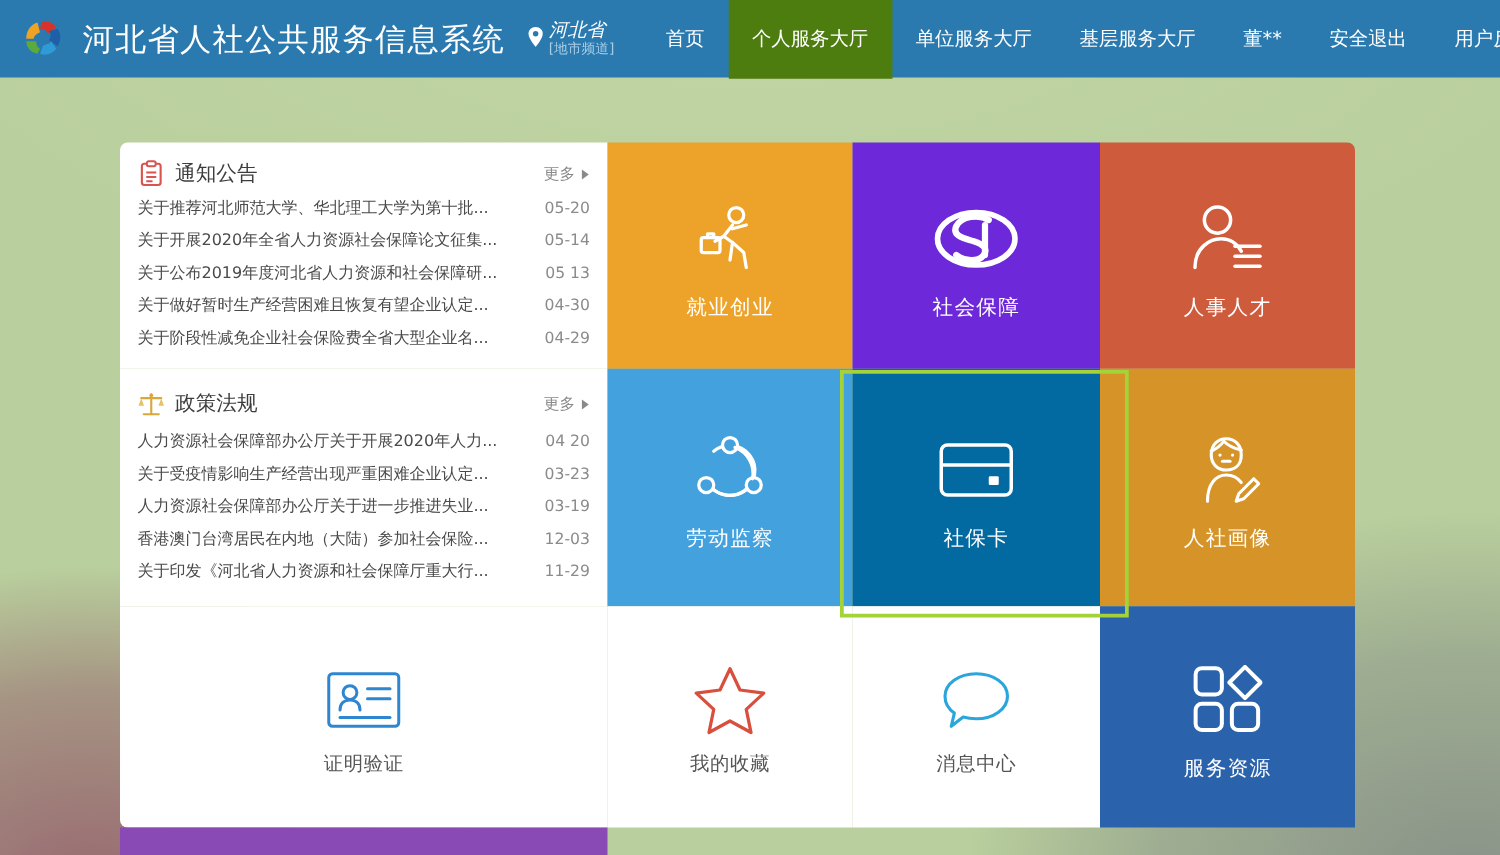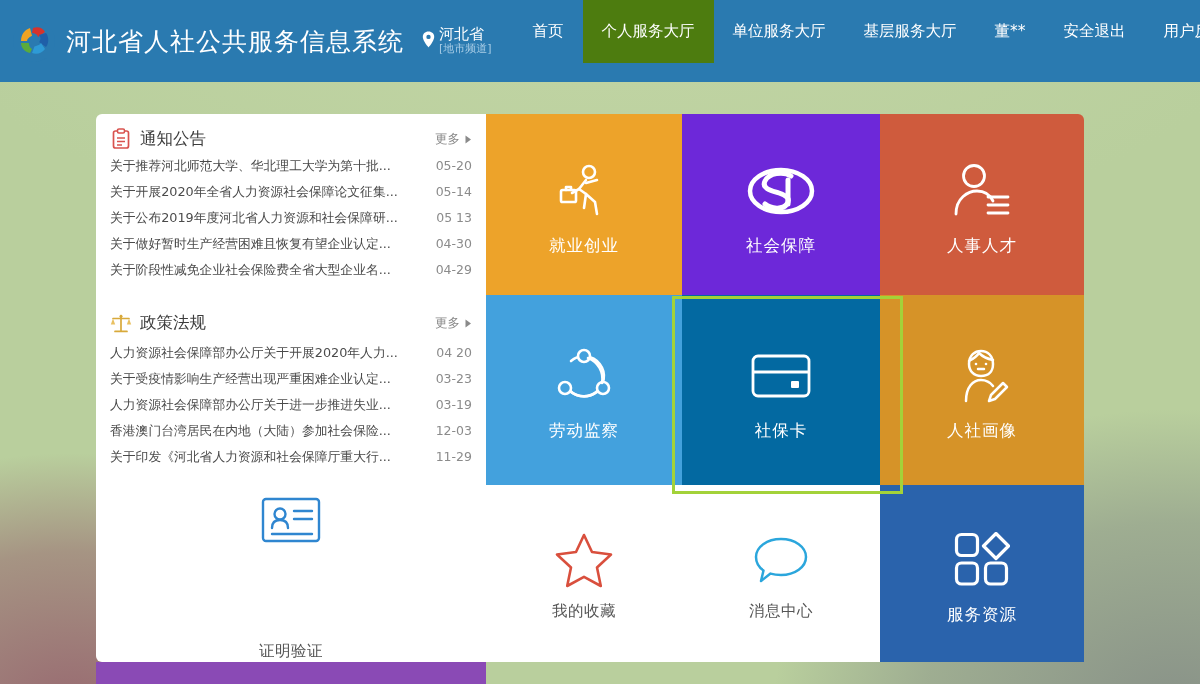--- a/index.html
+++ b/index.html
@@ -18,21 +18,21 @@
       radial-gradient(ellipse 700px 300px at 50% -6%, #c2d6a4 0%, #bfd3a2 40%, #b9cf9d 100%),
       linear-gradient(180deg, #bdd2a0 0%, #bcd1a0 40%, #b3c79d 70%, #a8b9a0 100%);
     position: relative;
   }
 
   
   .header {
     position: absolute;
     top: 0; left: 0;
     width: 1200px;
-    height: 82px;
+    height: 62px;
     background: #2a7ab0;
     display: flex;
     align-items: stretch;
     z-index: 5;
   }
 
   .brand {
     display: flex;
     align-items: center;
     padding-left: 12px;
@@ -50,21 +50,21 @@
   }
 
   .region {
     display: flex;
     align-items: center;
     margin-left: 18px;
     gap: 4px;
   }
   .pin-icon { display: block; }
   .region-text { display: flex; flex-direction: column; line-height: 1.05; }
-  .region-name { color: #ffffff; font-size: 15px; white-space: nowrap; }
+  .region-name { color: #ffffff; font-size: 15px; white-space: nowrap; font-style: italic; }
   .region-sub { color: #a8cde6; font-size: 11px; white-space: nowrap; }
 
   .nav {
     display: flex;
     align-items: stretch;
     margin-left: 22px;
     height: 63px;
   }
   .nav-item {
     display: flex;
@@ -172,21 +172,21 @@
     white-space: nowrap;
   }
   .tile.colored .tile-label { color: #ffffff; }
   .tile.plain {
     background: #ffffff;
   }
   .tile.plain .tile-label { color: #555555; font-size: 15.5px; letter-spacing: 0.5px; }
   .tile.plain .tile-icon { height: 70px; }
 
   .r1c3 { border-top-right-radius: 6px; }
-  .r3c1 { border-bottom-left-radius: 6px; justify-content: space-between; }
+  .r3c1 { border-bottom-left-radius: 6px; }
   .r3c5 { border-bottom-right-radius: 6px; }
 
   
   .highlight {
     position: absolute;
     border: 3px solid #a3d239;
     pointer-events: none;
     z-index: 9;
   }
 </style>

